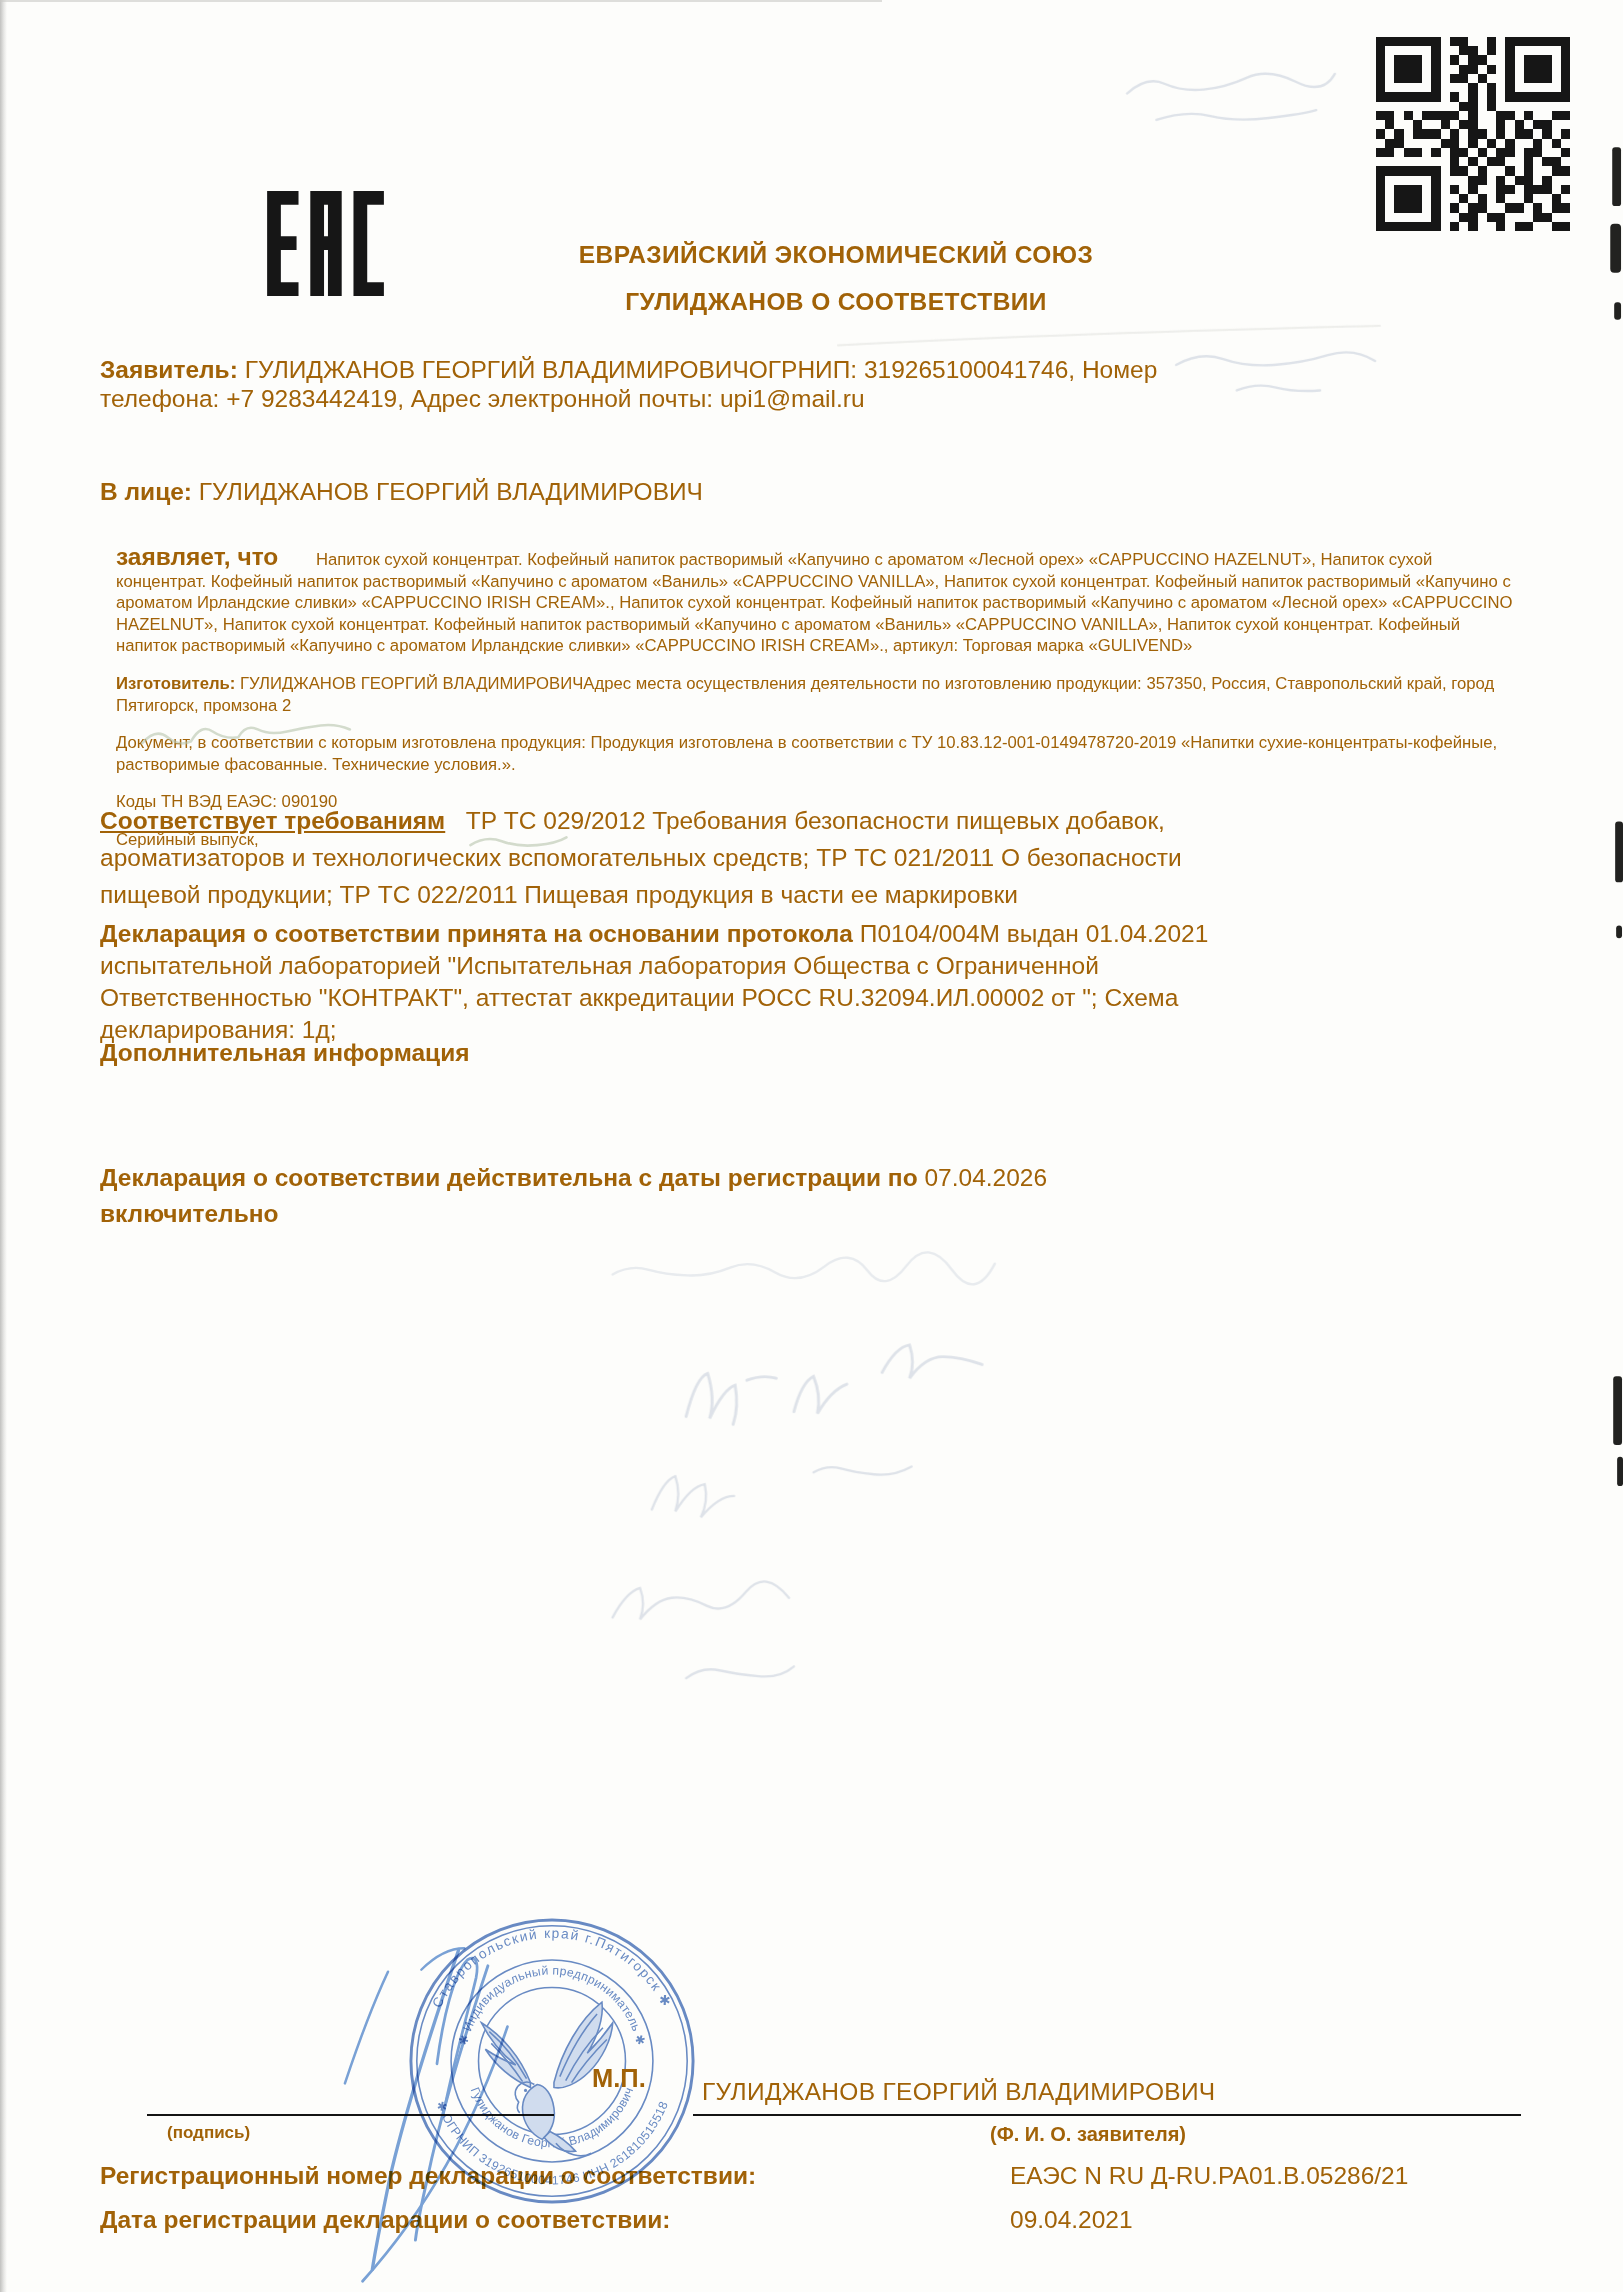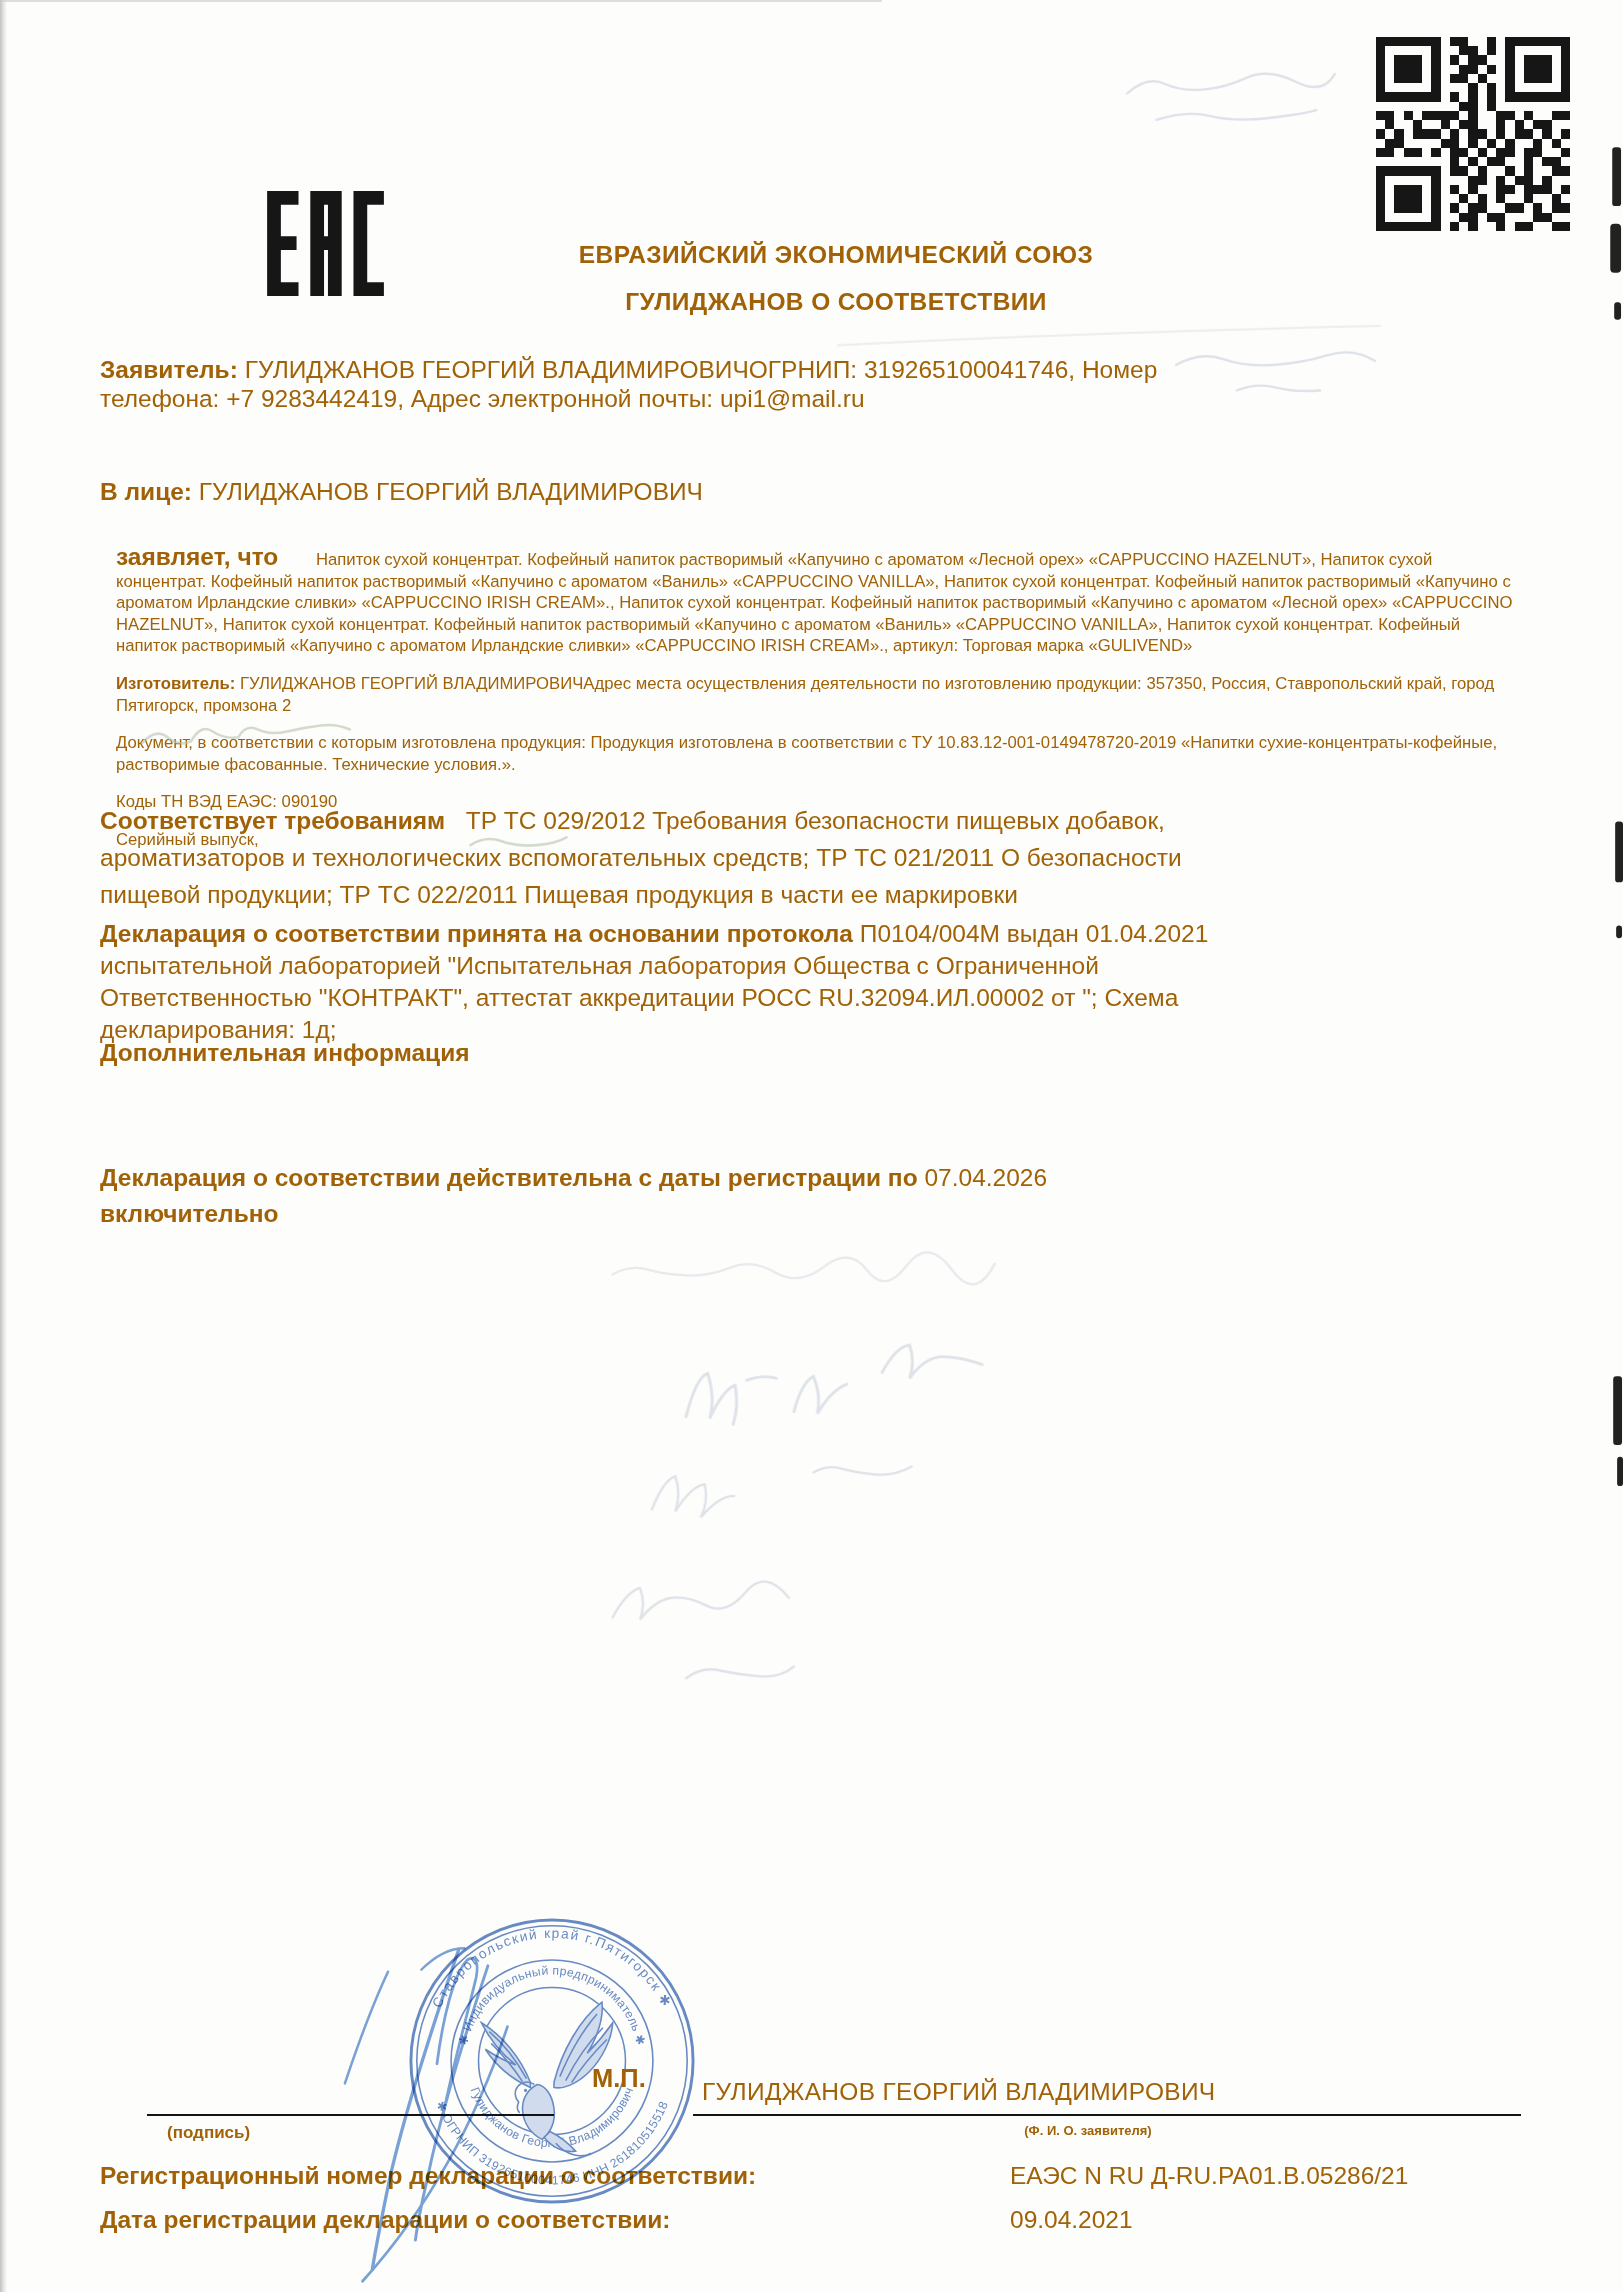--- a/index.html
+++ b/index.html
@@ -16,30 +16,30 @@
   .title2{top:288px;}
 
   
   .p{font-size:24.5px;line-height:30px;}
   .applicant{left:100px;top:355px;width:1117px;line-height:29px;}
   .inperson{left:100px;top:477px;width:1431px;}
   .declares{left:100px;top:530px;width:1433px;font-size:16.7px;line-height:21.6px;}
   .declares .lead{font-size:24.5px;margin-right:33px;}
   .declares p{margin:16px;}
   .compliance{left:100px;top:802px;width:1186px;line-height:37px;}
-  .compliance b{margin-right:13.7px;}
+  .compliance b{margin-right:13.7px;text-decoration:underline;}
   .protocol{left:100px;top:918px;width:1176px;line-height:32px;}
   .addinfo{left:100px;top:1039px;font-weight:700;font-size:24.5px;}
   .validity{left:100px;top:1160px;width:1431px;line-height:36px;}
 
   
   .sigline{left:147px;top:2114px;width:407px;border-top:2.9px solid #141414;height:0;}
   .nameline{left:693px;top:2114px;width:828px;border-top:2.9px solid #141414;height:0;}
   .sigcaption{left:167px;top:2123px;width:225px;text-align:left;font-size:17px;font-weight:700;}
-  .namecaption{left:983px;top:2123px;width:210px;text-align:center;font-size:13px;font-weight:700;}
+  .namecaption{left:983px;top:2123px;width:210px;text-align:center;font-size:20px;font-weight:700;}
   .appname{left:702px;top:2078px;font-size:24.5px;letter-spacing:0.3px;}
   .mp{left:592px;top:2064px;font-size:25.5px;font-weight:700;z-index:7;}
   .regrow{left:100px;width:1523px;font-size:24.5px;}
   .regrow .lbl{position:absolute;left:0;top:0;font-weight:700;}
   .regrow .val{position:absolute;left:910px;top:0;}
   .reg1{top:2162px;height:31px;}
   .reg2{top:2206px;height:31px;}
 
   
   .overlay{left:0;top:0;width:1623px;height:2293px;pointer-events:none;}

